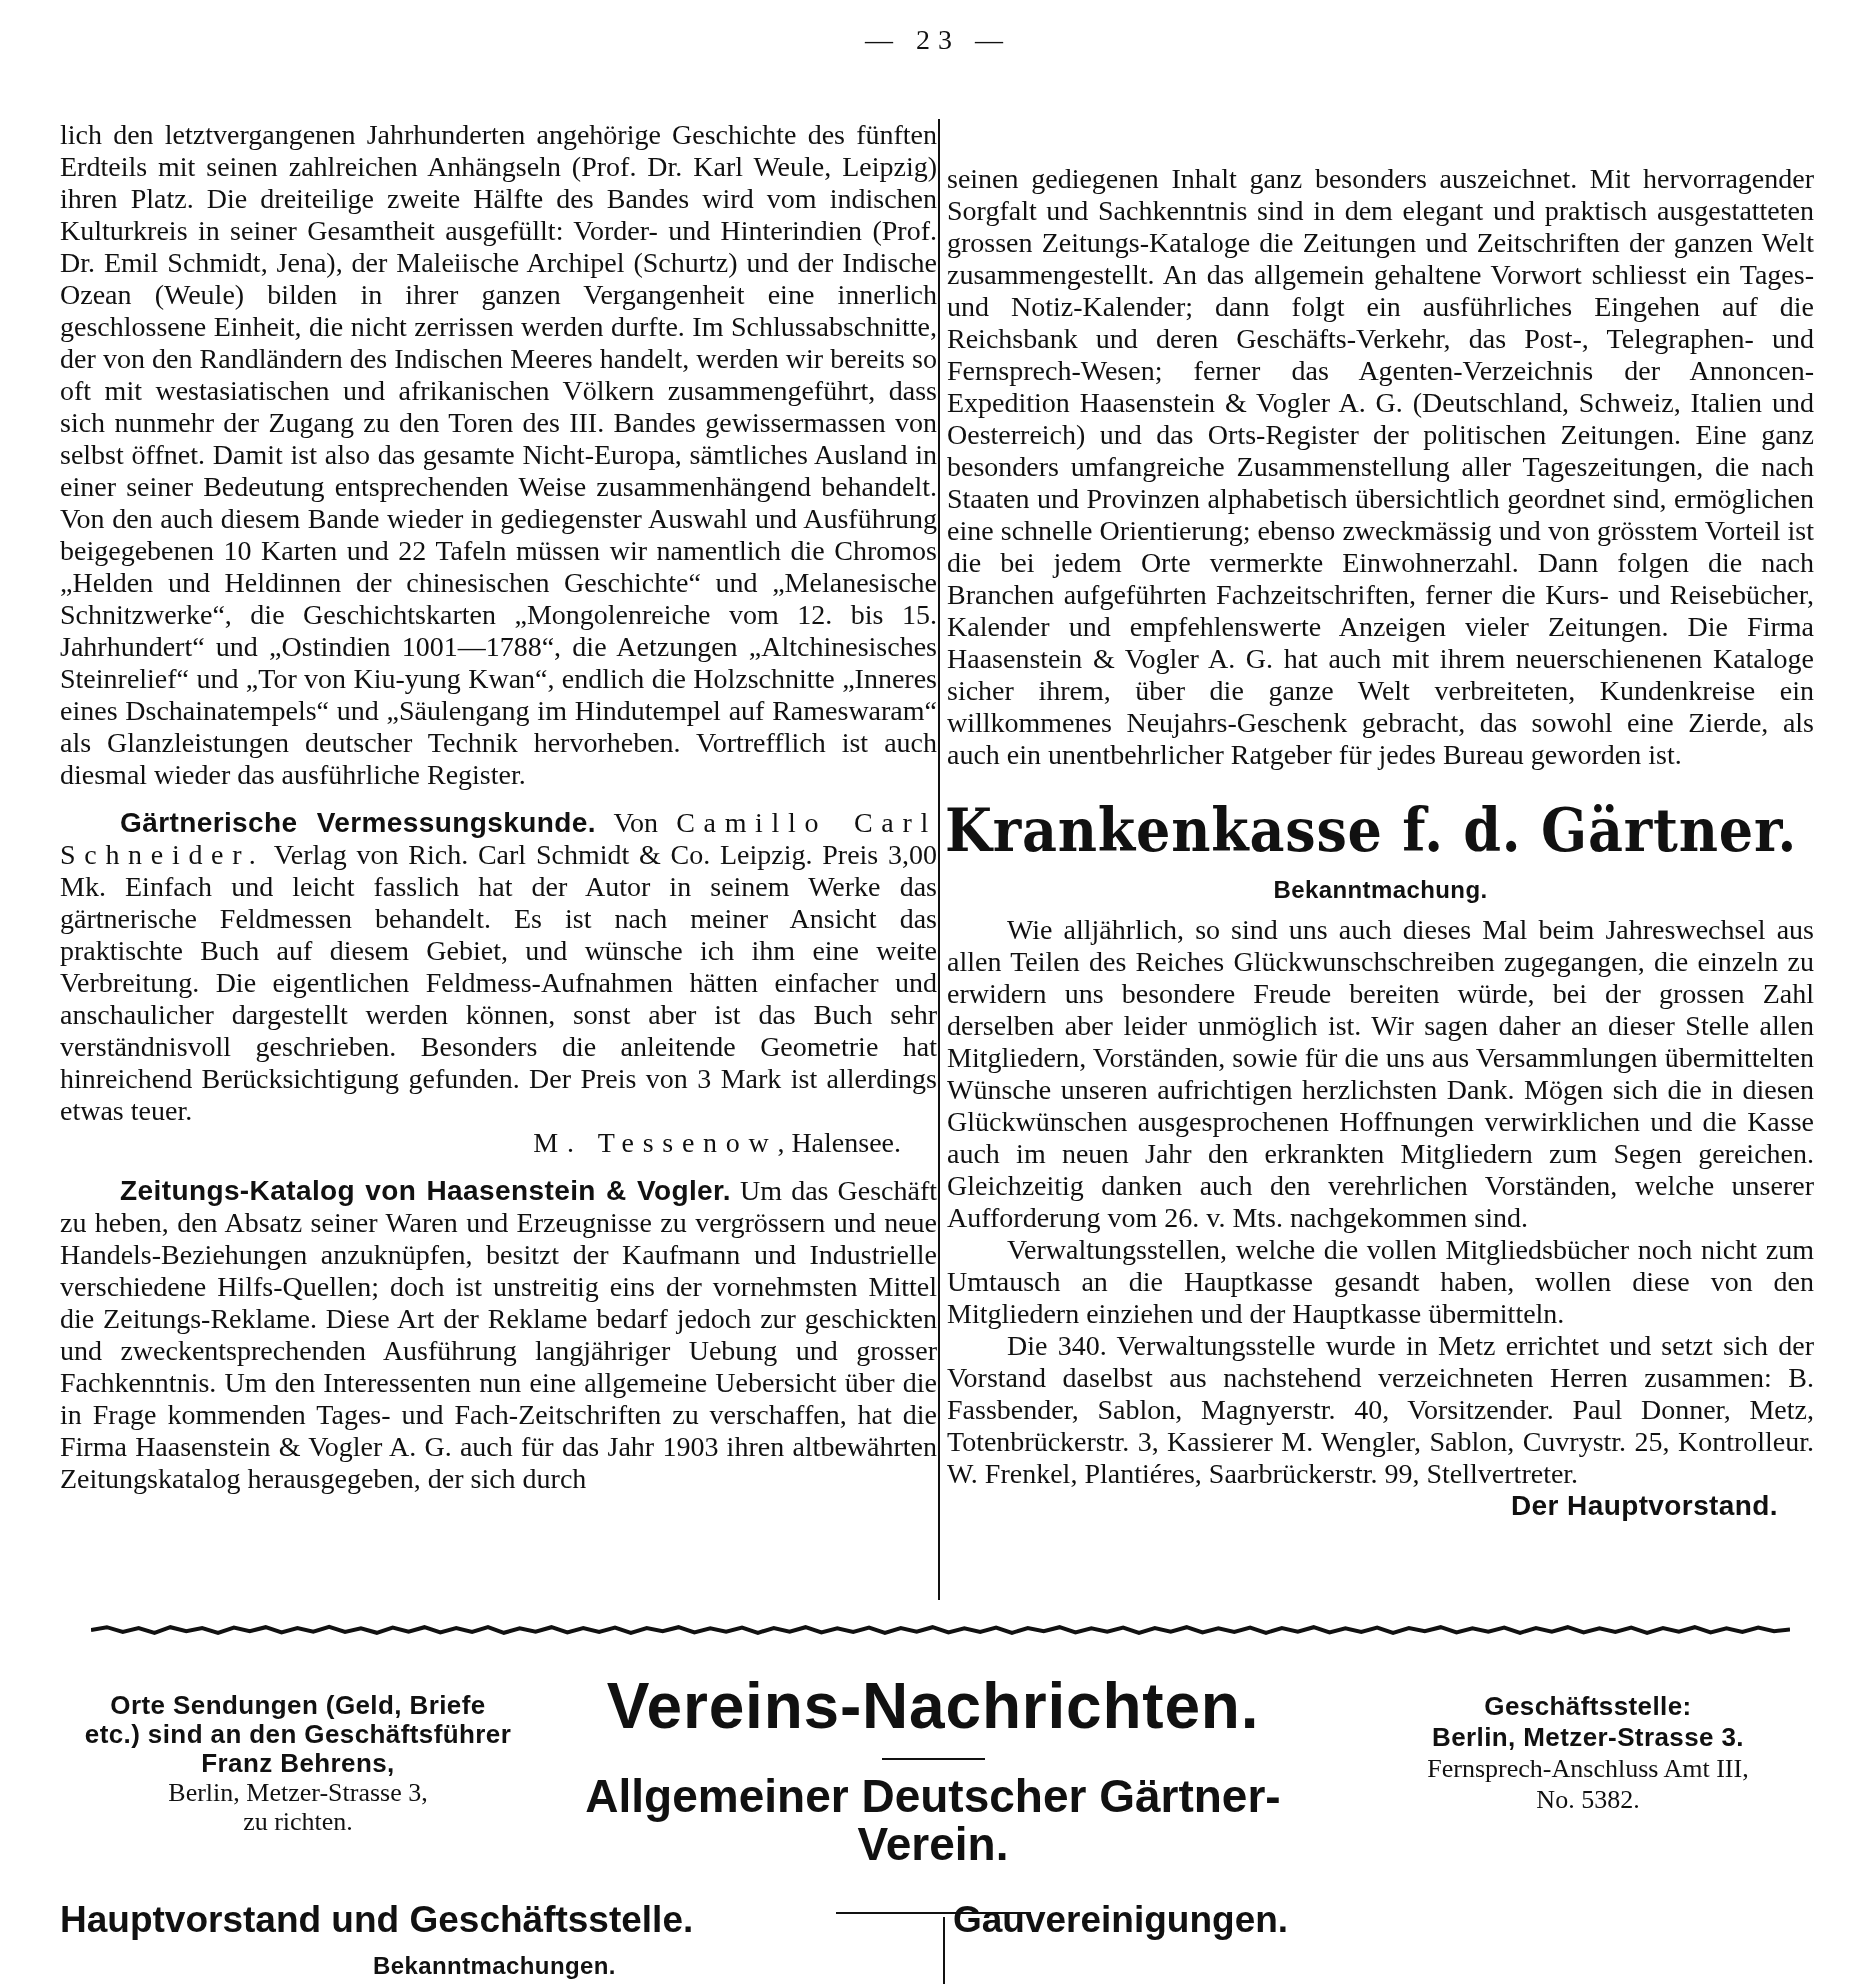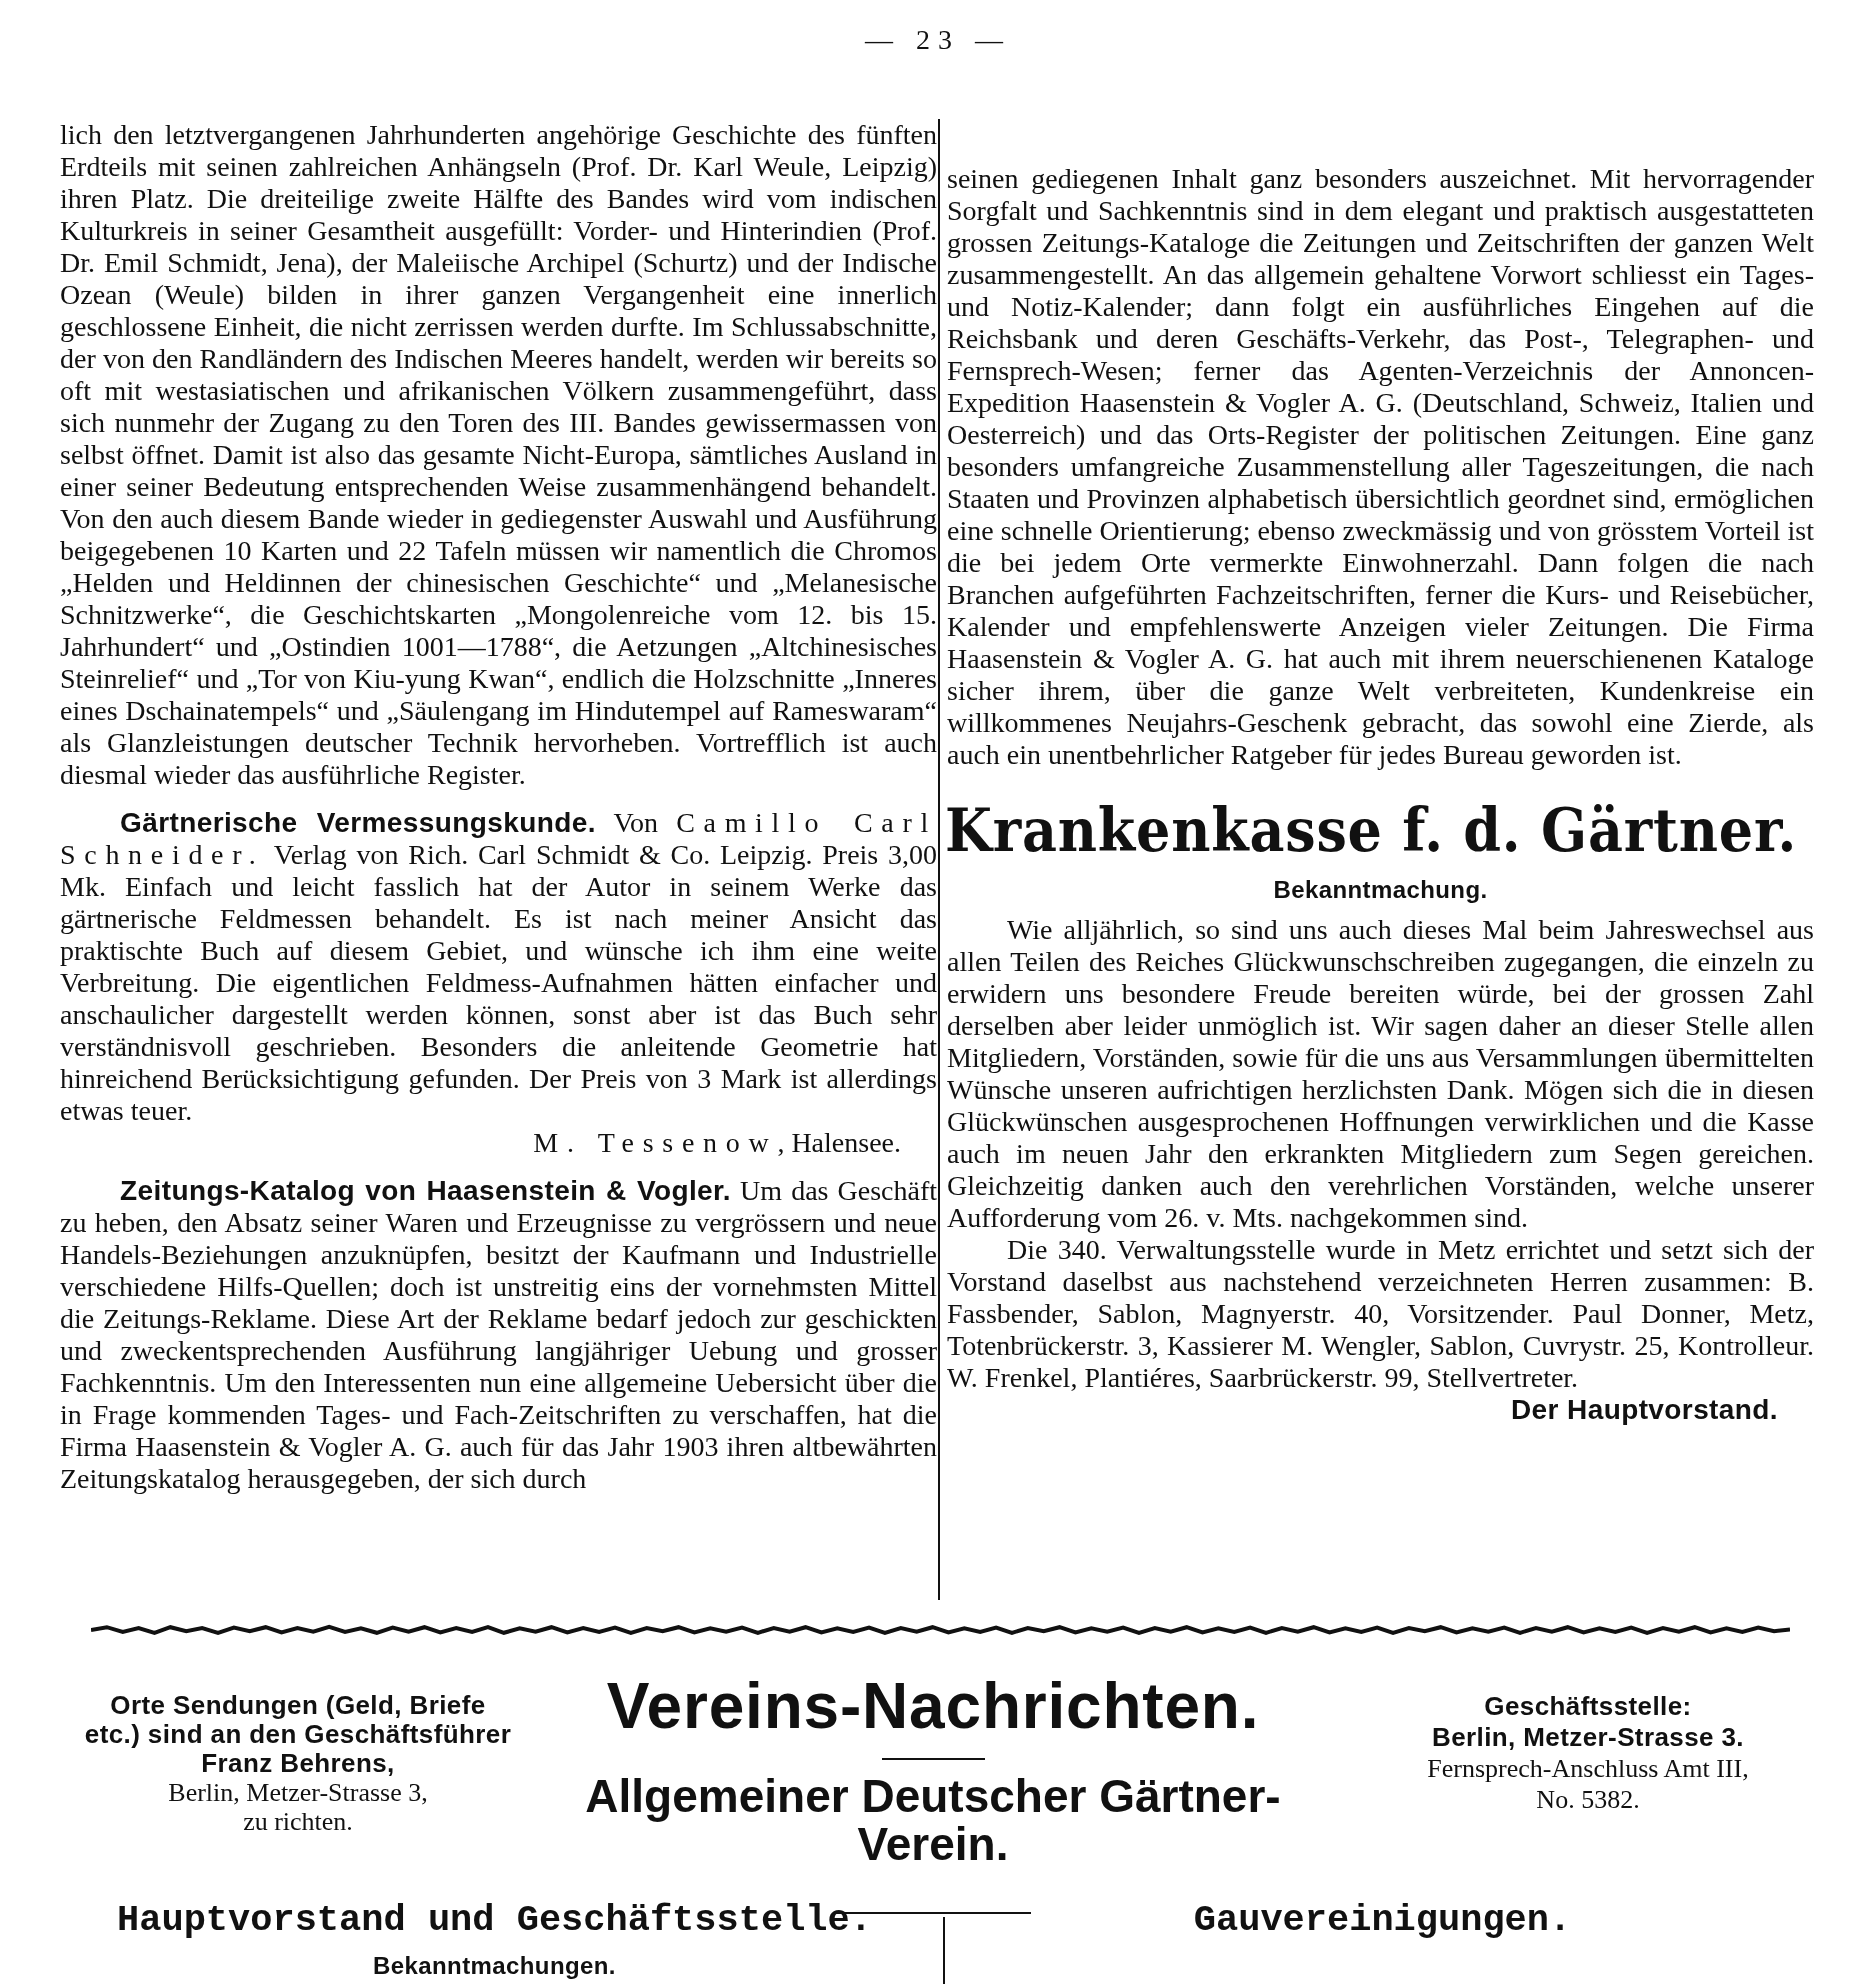--- a/index.html
+++ b/index.html
@@ -25,22 +25,22 @@
   .wave { position:absolute; left:91px; top:1624px; width:1699px; height:12px; }
   .mast-left { position:absolute; left:60px; top:1691px; width:476px; text-align:center;
                font-size:26px; line-height:29px; }
   .mast-center { position:absolute; left:528px; top:1667px; width:810px; text-align:center; }
   .mast-title { font-family:Liberation Sans, sans-serif; font-weight:bold; font-size:64px; line-height:79px; letter-spacing:0.8px; }
   .mast-rule { width:103px; height:2px; background:#111; margin:12px auto; }
   .mast-sub { font-family:"Liberation Sans",sans-serif; font-weight:bold; font-size:46px; line-height:48px; }
   .mast-rule2 { width:195px; height:2px; background:#111; margin:44px auto 0 auto; }
   .mast-right { position:absolute; left:1350px; top:1691px; width:476px; text-align:center;
                 font-size:26px; line-height:31px; }
-  .sec-title { font-family:Liberation Mono, monospace; font-weight:bold; font-size:37px;
-               text-align:center; margin:0 0 8px 0; line-height:44px; }
+  .sec-title { font-family:Liberation Sans, sans-serif; font-weight:bold; font-size:37px;
+               margin:0 0 8px 0; line-height:44px; }
   .gap { height:28px; }
 </style>
 </head>
 <body>
 
 <div class="page-num">— 23 —</div>
 
 <div class="col col-left">
   <p>lich den letztvergangenen Jahrhunderten angehörige Geschichte des fünften Erdteils mit seinen zahlreichen Anhängseln (Prof. Dr. Karl Weule, Leipzig) ihren Platz. Die dreiteilige zweite Hälfte des Bandes wird vom indischen Kulturkreis in seiner Gesamtheit ausgefüllt: Vorder- und Hinterindien (Prof. Dr. Emil Schmidt, Jena), der Maleiische Archipel (Schurtz) und der Indische Ozean (Weule) bilden in ihrer ganzen Vergangenheit eine innerlich geschlossene Einheit, die nicht zerrissen werden durfte. Im Schlussabschnitte, der von den Randländern des Indischen Meeres handelt, werden wir bereits so oft mit westasiatischen und afrikanischen Völkern zusammengeführt, dass sich nunmehr der Zugang zu den Toren des III. Bandes gewissermassen von selbst öffnet. Damit ist also das gesamte Nicht-Europa, sämtliches Ausland in einer seiner Bedeutung entsprechenden Weise zusammenhängend behandelt. Von den auch diesem Bande wieder in gediegenster Auswahl und Ausführung beigegebenen 10 Karten und 22 Tafeln müssen wir namentlich die Chromos „Helden und Heldinnen der chinesischen Geschichte“ und „Melanesische Schnitzwerke“, die Geschichtskarten „Mongolenreiche vom 12. bis 15. Jahrhundert“ und „Ostindien 1001—1788“, die Aetzungen „Altchinesisches Steinrelief“ und „Tor von Kiu-yung Kwan“, endlich die Holzschnitte „Inneres eines Dschainatempels“ und „Säulengang im Hindutempel auf Rameswaram“ als Glanzleistungen deutscher Technik hervorheben. Vortrefflich ist auch diesmal wieder das ausführliche Register.</p>
   <div class="gap" style="height:16px"></div>
@@ -60,20 +60,21 @@
   </p>
 </div>
 
 <div class="vrule" style="left:938px; top:119px; height:1481px;"></div>
 
 <div class="col col-right">
   <p>seinen gediegenen Inhalt ganz besonders auszeichnet. Mit hervorragender Sorgfalt und Sachkenntnis sind in dem elegant und praktisch ausgestatteten grossen Zeitungs-Kataloge die Zeitungen und Zeitschriften der ganzen Welt zusammengestellt. An das allgemein gehaltene Vorwort schliesst ein Tages- und Notiz-Kalender; dann folgt ein ausführliches Eingehen auf die Reichsbank und deren Geschäfts-Verkehr, das Post-, Telegraphen- und Fernsprech-Wesen; ferner das Agenten-Verzeichnis der Annoncen-Expedition Haasenstein &amp; Vogler A. G. (Deutschland, Schweiz, Italien und Oesterreich) und das Orts-Register der politischen Zeitungen. Eine ganz besonders umfangreiche Zusammenstellung aller Tageszeitungen, die nach Staaten und Provinzen alphabetisch übersichtlich geordnet sind, ermöglichen eine schnelle Orientierung; ebenso zweckmässig und von grösstem Vorteil ist die bei jedem Orte vermerkte Einwohnerzahl. Dann folgen die nach Branchen aufgeführten Fachzeitschriften, ferner die Kurs- und Reisebücher, Kalender und empfehlenswerte Anzeigen vieler Zeitungen. Die Firma Haasenstein &amp; Vogler A. G. hat auch mit ihrem neuerschienenen Kataloge sicher ihrem, über die ganze Welt verbreiteten, Kundenkreise ein willkommenes Neujahrs-Geschenk gebracht, das sowohl eine Zierde, als auch ein unentbehrlicher Ratgeber für jedes Bureau geworden ist.</p>
   <div class="big-title">Krankenkasse f. d. Gärtner.</div>
   <div class="sub-h b">Bekanntmachung.</div>
   <p class="ind">Wie alljährlich, so sind uns auch dieses Mal beim Jahreswechsel aus allen Teilen des Reiches Glückwunschschreiben zugegangen, die einzeln zu erwidern uns besondere Freude bereiten würde, bei der grossen Zahl derselben aber leider unmöglich ist. Wir sagen daher an dieser Stelle allen Mitgliedern, Vorständen, sowie für die uns aus Versammlungen übermittelten Wünsche unseren aufrichtigen herzlichsten Dank. Mögen sich die in diesen Glückwünschen ausgesprochenen Hoffnungen verwirklichen und die Kasse auch im neuen Jahr den erkrankten Mitgliedern zum Segen gereichen. Gleichzeitig danken auch den verehrlichen Vorständen, welche unserer Aufforderung vom 26. v. Mts. nachgekommen sind.</p>
+  <p class="ind">Verwaltungsstellen, welche die vollen Mitgliedsbücher noch nicht zum Umtausch an die Hauptkasse gesandt haben, wollen diese von den Mitgliedern einziehen und der Hauptkasse übermitteln.</p>
   <p class="ind">Die 340. Verwaltungsstelle wurde in Metz errichtet und setzt sich der Vorstand daselbst aus nachstehend verzeichneten Herren zusammen: B. Fassbender, Sablon, Magnyerstr. 40, Vorsitzender. Paul Donner, Metz, Totenbrückerstr. 3, Kassierer M. Wengler, Sablon, Cuvrystr. 25, Kontrolleur. W. Frenkel, Plantiéres, Saarbrückerstr. 99, Stellvertreter.</p>
   <p class="sig b">Der Hauptvorstand.</p>
 </div>
 
 <svg class="wave" viewBox="0 0 4280 30" preserveAspectRatio="none">
   <path d="M0 15 L40 8 L80 20 L120 10 L160 22 L200 8 L240 18 L280 10 L320 22 L360 9 L400 18 L440 8 L480 21 L520 10 L560 19 L600 7 L640 20 L680 11 L720 22 L760 9 L800 19 L840 8 L880 21 L920 10 L960 20 L1000 8 L1040 22 L1080 11 L1120 19 L1160 8 L1200 21 L1240 10 L1280 20 L1320 9 L1360 22 L1400 10 L1440 18 L1480 8 L1520 21 L1560 11 L1600 19 L1640 9 L1680 22 L1720 10 L1760 19 L1800 8 L1840 21 L1880 11 L1920 20 L1960 9 L2000 22 L2040 10 L2080 19 L2120 8 L2160 21 L2200 11 L2240 20 L2280 9 L2320 22 L2360 10 L2400 18 L2440 8 L2480 21 L2520 11 L2560 19 L2600 9 L2640 22 L2680 10 L2720 19 L2760 8 L2800 21 L2840 11 L2880 20 L2920 9 L2960 22 L3000 10 L3040 19 L3080 8 L3120 21 L3160 11 L3200 20 L3240 9 L3280 22 L3320 10 L3360 18 L3400 8 L3440 21 L3480 11 L3520 19 L3560 9 L3600 22 L3640 10 L3680 19 L3720 8 L3760 21 L3800 11 L3840 20 L3880 9 L3920 22 L3960 10 L4000 19 L4040 8 L4080 21 L4120 11 L4160 20 L4200 9 L4240 18 L4280 14" stroke="#111" stroke-width="10" fill="none"></path>
 </svg>
 
 <div class="mast-left">
   <div class="b">Orte Sendungen (Geld, Briefe</div>

